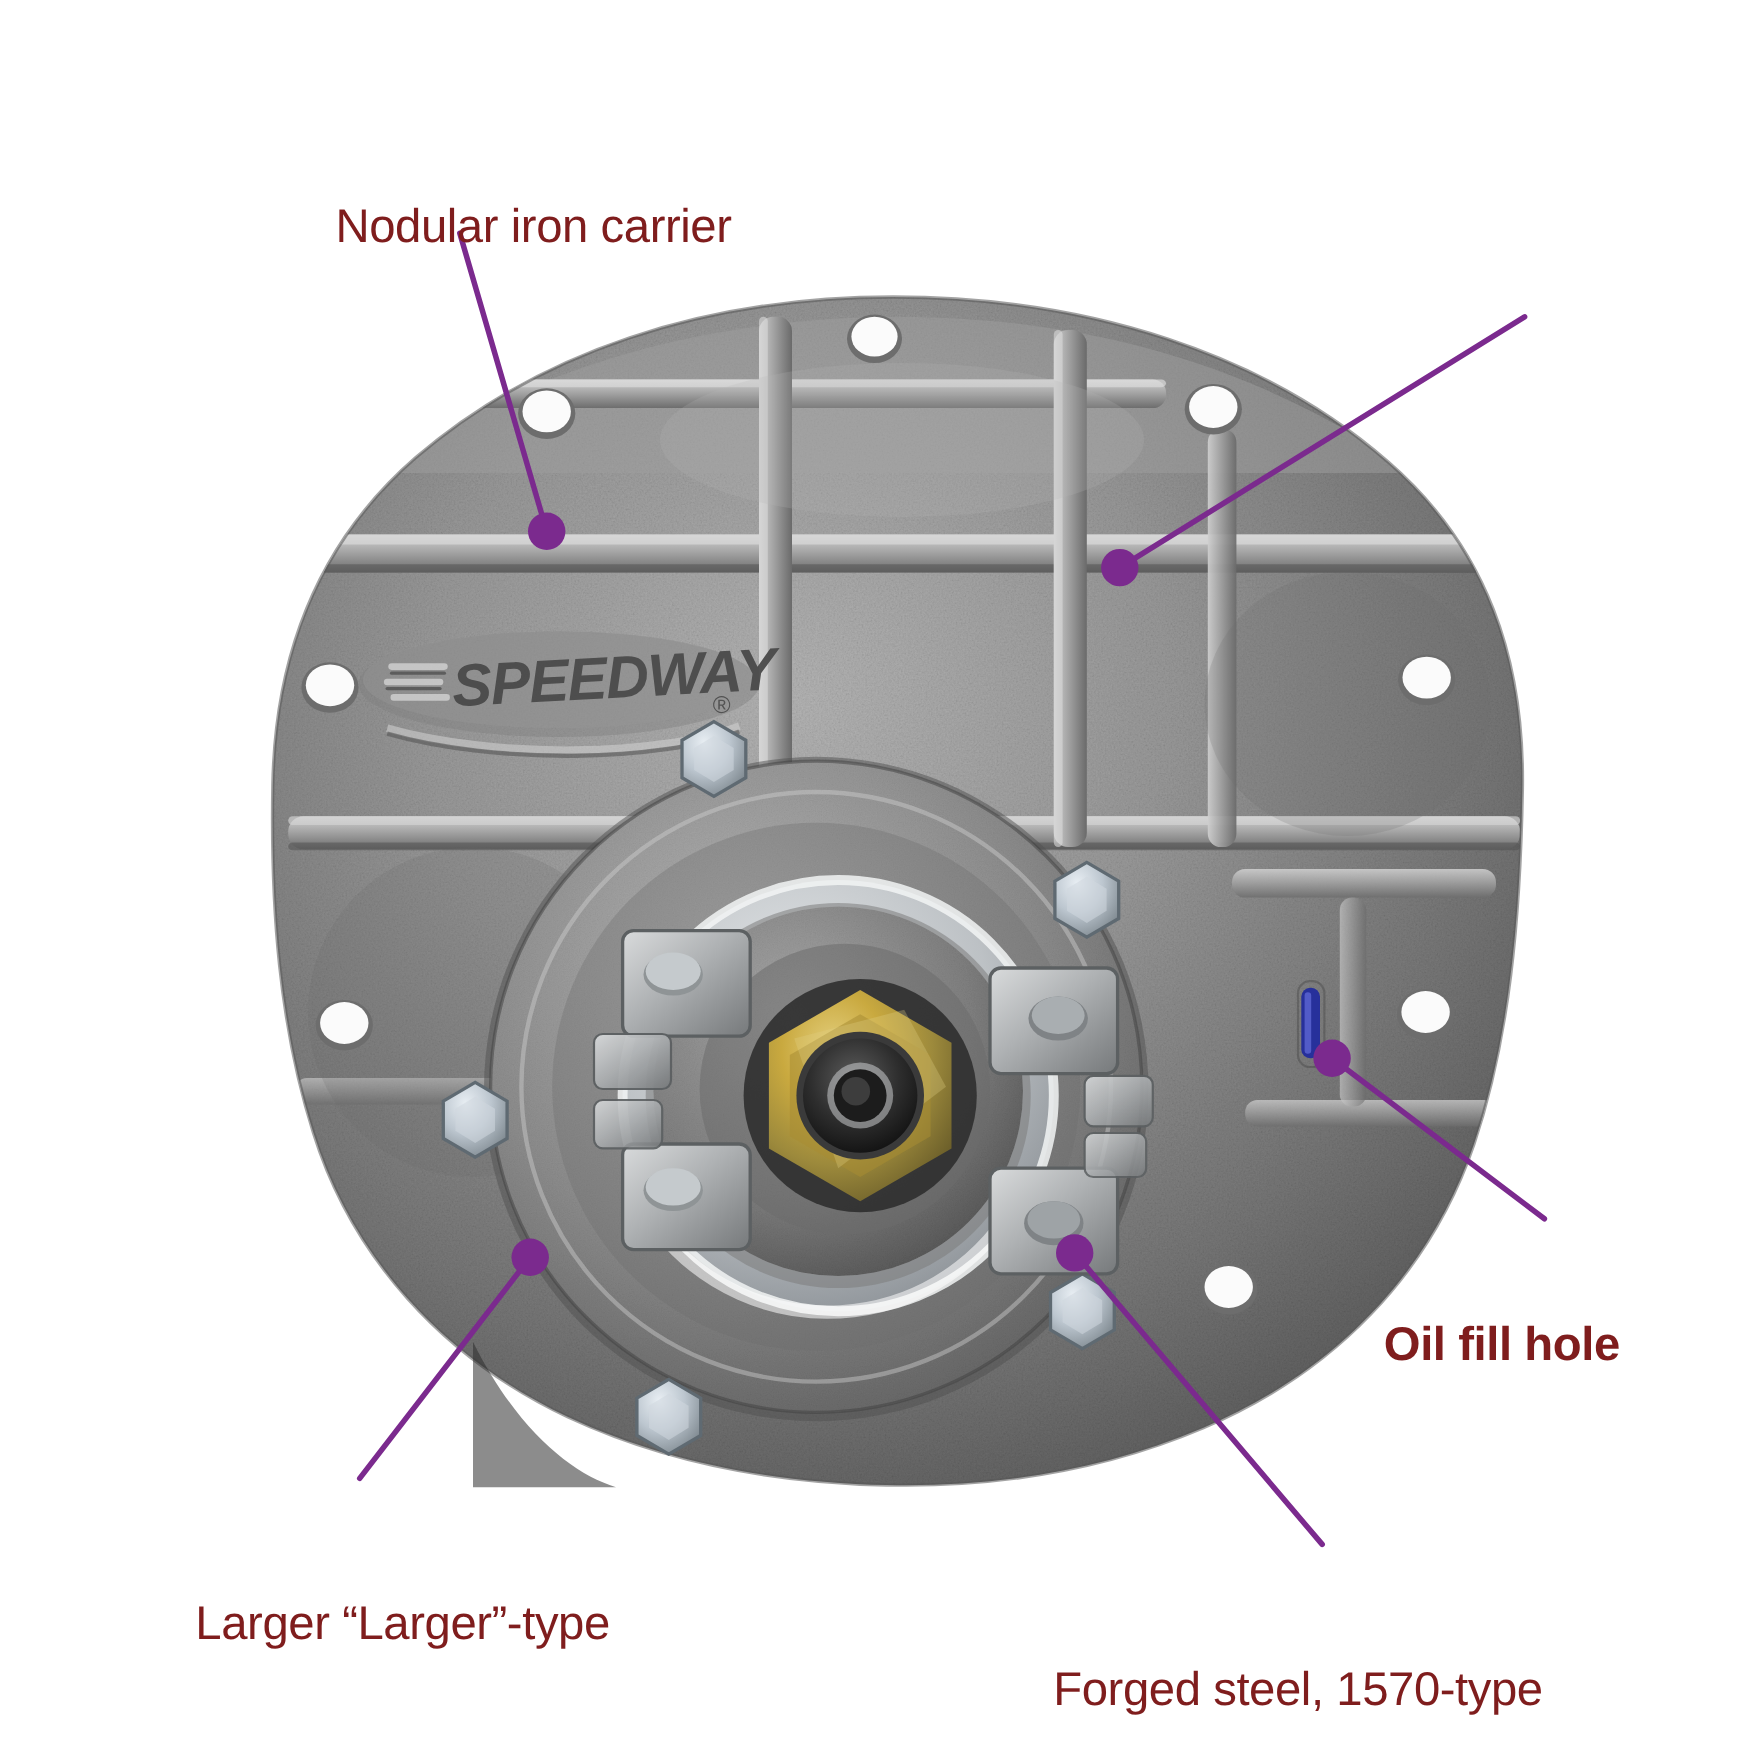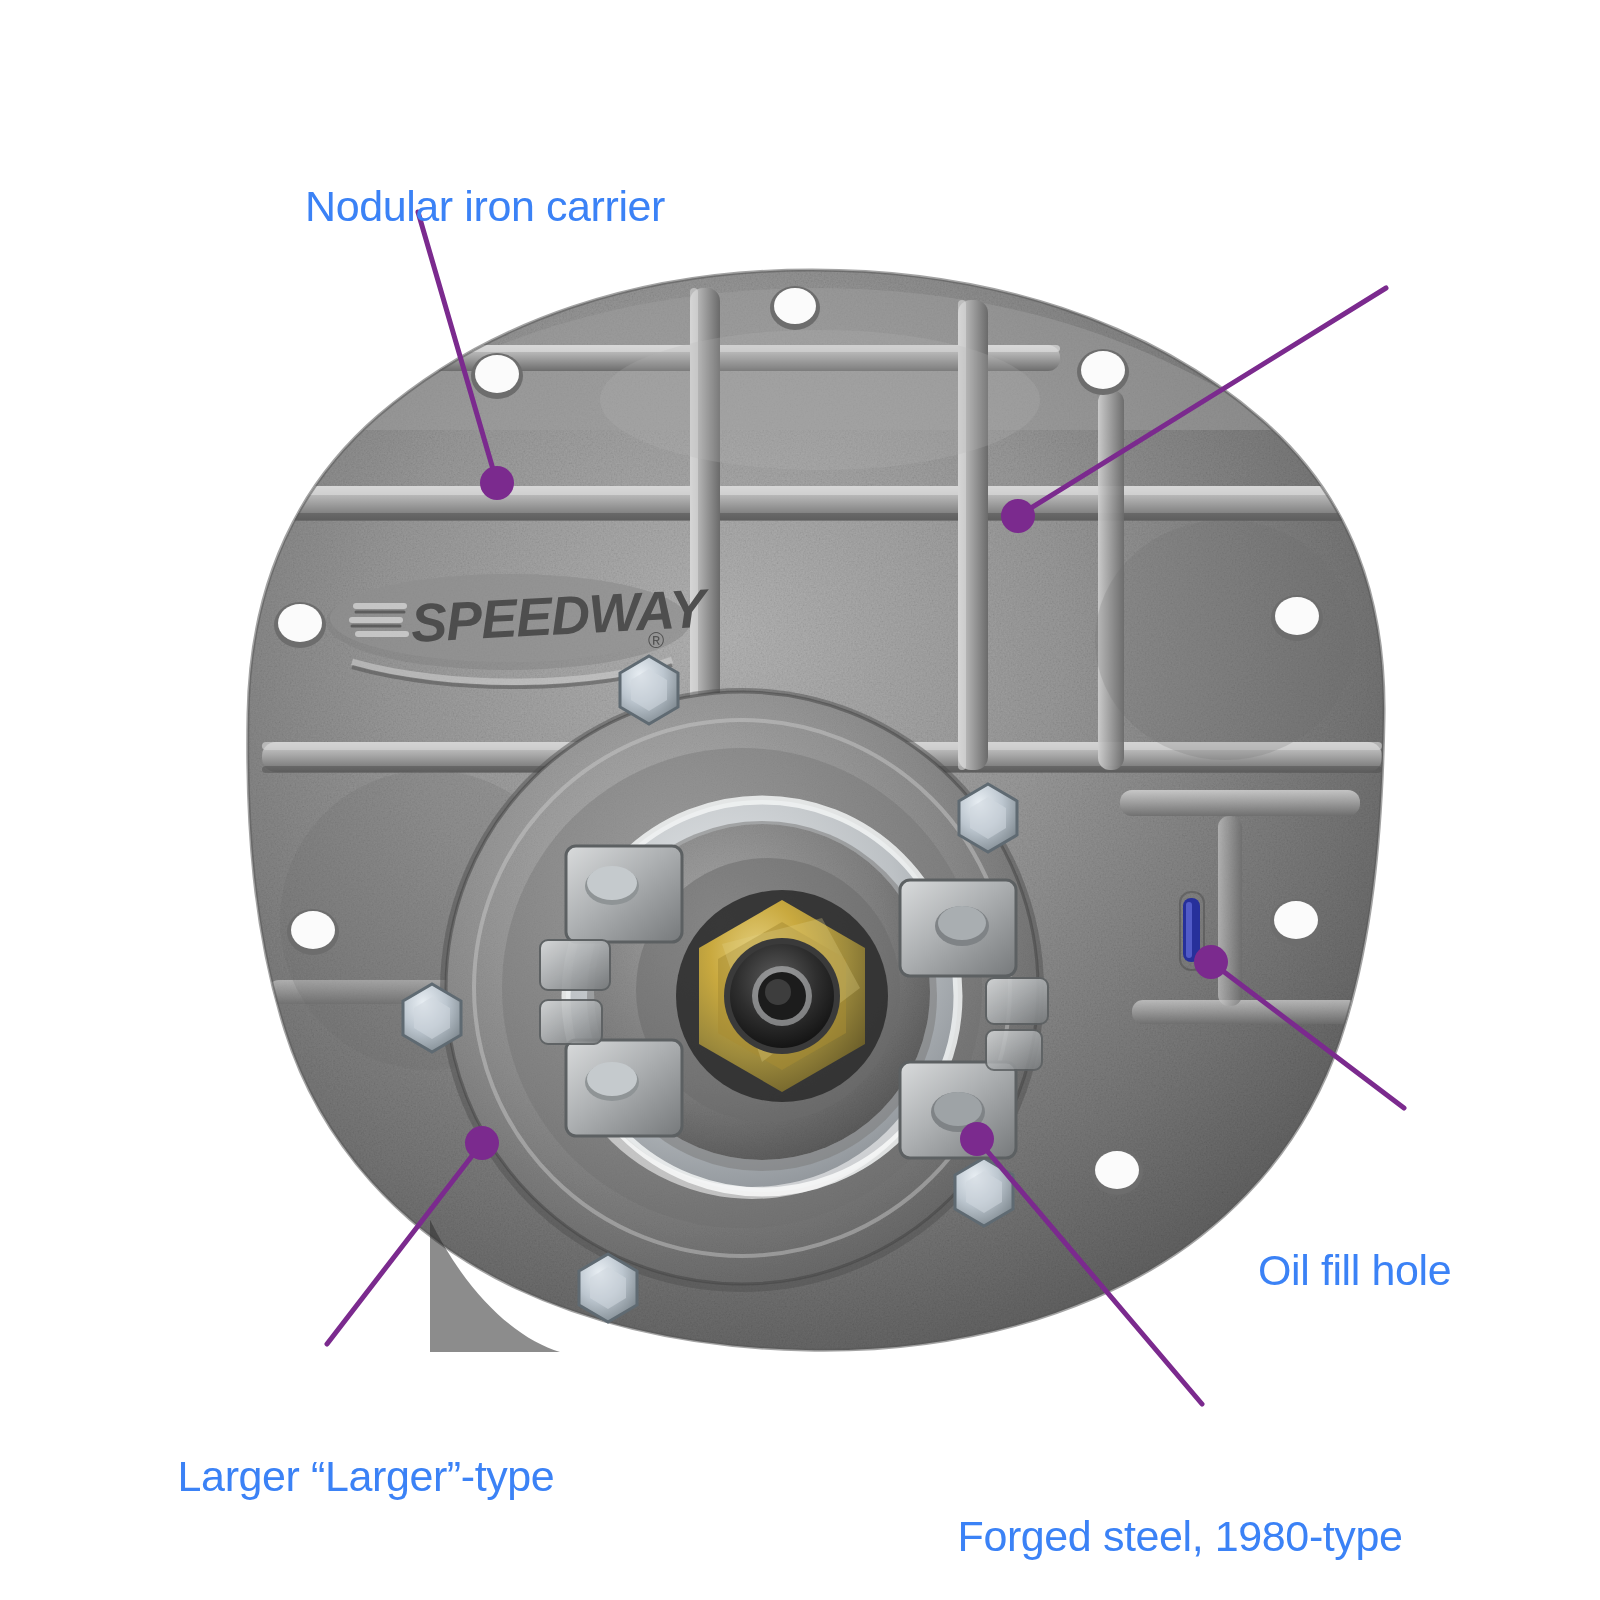--- a/index.html
+++ b/index.html
@@ -15,21 +15,21 @@
     position: relative;
     width: 1600px;
     height: 1600px;
     background: #ffffff;
     overflow: hidden;
   }
 
   
   .callout-label {
     position: absolute;
-    color: #3b82f6;
+    color: #7f1d1d;
     font-family: "Liberation Sans", sans-serif;
     font-size: 43px;
     line-height: 1.16;
     font-weight: 400;
     letter-spacing: -0.4px;
     white-space: pre;
     user-select: none;
   }
   .callout-label.align-center { text-align: center; }
   .callout-label.align-left   { text-align: left; }
@@ -366,28 +366,28 @@
     </g>
   </svg>
 
   <div class="callout-label align-center" style="left:70px; top:82px; width:830px;">
     <div>Nodular iron carrier</div>
   </div>
 
   <div class="callout-label align-center" style="left:1090px; top:148px; width:470px;">
   </div>
 
-  <div class="callout-label align-left" style="left:1258px; top:1146px; width:330px;">
+  <div class="callout-label align-left" style="left:1258px; top:1098px; width:330px;font-weight:bold;">
     <div>Oil fill hole</div>
   </div>
 
   <div class="callout-label align-center" style="left:66px; top:1352px; width:600px;">
     <div>Larger “Larger”-type</div>
     
     
   </div>
 
   <div class="callout-label align-center" style="left:900px; top:1412px; width:560px;">
-    <div>Forged steel, 1980-type</div>
+    <div>Forged steel, 1570-type</div>
     
   </div>
 
 </div>
 
 </body></html>

